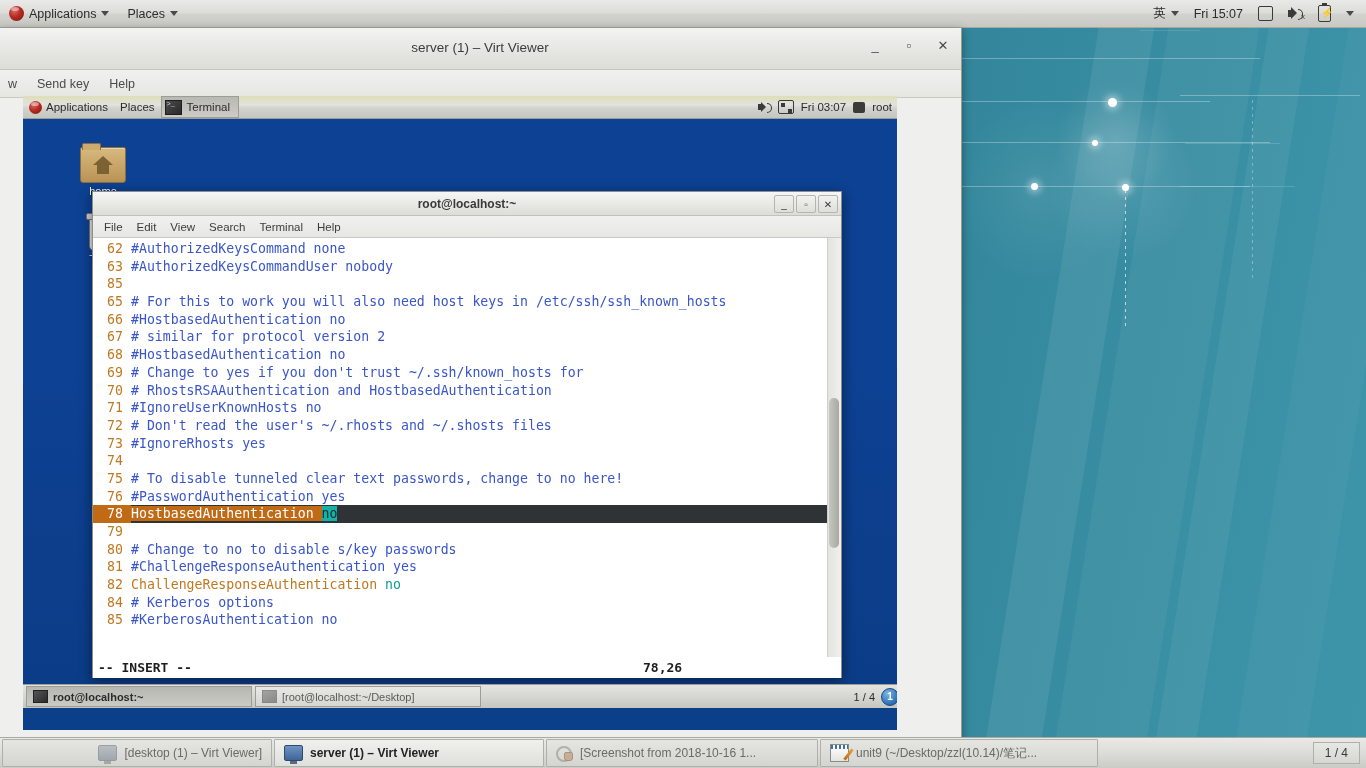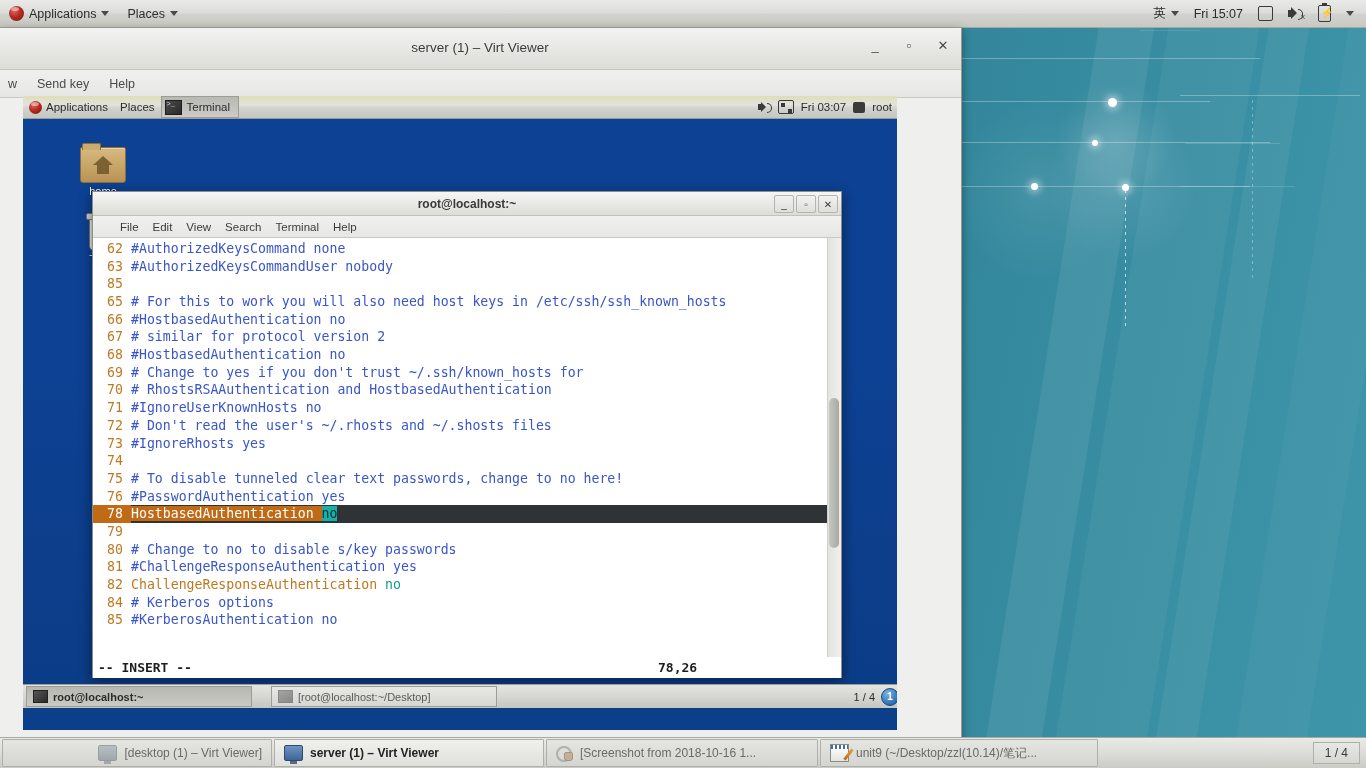--- a/index.html
+++ b/index.html
@@ -106,45 +106,45 @@
   #term-titlebar{position:relative;height:23px;
     background:linear-gradient(to bottom,#f6f6f4 0%,#e8e8e5 55%,#dcdcd8 100%);
     border-bottom:1px solid #c2c2bd;}
   #term-title{position:absolute;left:0;right:0;top:5px;text-align:center;font-size:12px;font-weight:bold;color:#3a3a3a;}
   #term-wbtns{position:absolute;right:3px;top:3px;display:flex;gap:2px;}
   #term-wbtns span{width:18px;height:16px;display:flex;align-items:center;justify-content:center;
      font-size:10px;color:#3a3a3a;background:linear-gradient(to bottom,#f2f2f0,#dededa);
      border:1px solid #b5b5b0;border-radius:2px;}
   #term-menubar{height:21px;display:flex;align-items:center;
     background:linear-gradient(to bottom,#f1f1ef,#e6e6e3);border-bottom:1px solid #c9c9c4;
-    font-size:11.5px;color:#3c3c3c;padding-left:20px;}
+    font-size:11.5px;color:#3c3c3c;padding-left:4px;}
   #term-menubar .m{padding:3px 7px;}
 
   #term-body{position:relative;height:440px;background:#ffffff;overflow:hidden;
      font-family:"DejaVu Sans Mono","Liberation Mono",monospace;font-size:13.2px;line-height:17.7px;}
   #code-area{position:relative;padding:2px 0 0 0;}
-  .crow{display:flex;height:17.7px;white-space:pre;align-items:flex-end;}
+  .crow{display:flex;height:17.7px;white-space:pre;align-items:flex-start;}
   .lnum{width:30px;text-align:right;color:#c07820;padding-right:8px;flex:0 0 auto;}
   .ctext{color:#2d2d2d;}
   .c-comment{color:#3a56c8;}
   .c-keyword{color:#c07820;}
   .c-val{color:#0f9b8e;}
   .crow.cursorline{background:#2f3336;}
   .crow.cursorline .lnum{background:#c06a16;color:#ffffff;padding-right:8px;}
   .crow.cursorline .kw-hl{background:#c06a16;color:#ffffff;}
   .crow.cursorline .cur-hl{background:#17b0a8;color:#10312f;}
   #term-scrollbar{position:absolute;right:0;top:0;width:13px;height:440px;
      background:linear-gradient(to right,#e3e3e0,#f0f0ee);border-left:1px solid #cfcfcb;}
   #term-scrollthumb{position:absolute;left:1px;top:160px;width:10px;height:150px;
      background:linear-gradient(to right,#c6c6c1,#a9a9a4);border-radius:5px;}
   #term-status{position:absolute;left:0;bottom:0;width:100%;height:21px;background:#ffffff;
      display:flex;align-items:center;font-family:"DejaVu Sans Mono","Liberation Mono",monospace;
      font-size:13px;font-weight:bold;color:#1d1d1d;}
   #st-mode{padding-left:5px;}
-  #st-pos{position:absolute;left:565px;}
+  #st-pos{position:absolute;left:550px;}
 
   
   #vm-taskbar{position:absolute;left:0;bottom:0;width:100%;height:23px;
     background:linear-gradient(to bottom,#e4e4e1 0%,#d6d6d2 50%,#c6c6c1 100%);
     border-top:1px solid #9d9d98;display:flex;align-items:center;padding:0 3px;gap:3px;}
   .vm-tb{display:flex;align-items:center;gap:5px;height:19px;padding:0 6px;font-size:11px;color:#2b2b2b;
     border:1px solid #9d9d98;min-width:0;white-space:nowrap;overflow:hidden;}
   .vm-tb.active{background:linear-gradient(to bottom,#b7b7b2,#cbcbc6);font-weight:bold;}
   .vm-tb.inactive{background:linear-gradient(to bottom,#e8e8e5,#d6d6d2);color:#5b5b58;}
   .tb-ico{width:13px;height:11px;flex:0 0 auto;background:linear-gradient(135deg,#555,#2b2b2b);border:1px solid #222;}
@@ -356,21 +356,21 @@
 
         </div>
       </div>
     </div>
 
     <div id="vm-taskbar">
       <div class="vm-tb active" style="width:212px;">
         <span class="tb-ico"></span>
         <span>root@localhost:~</span>
       </div>
-      <div class="vm-tb inactive" style="width:212px;margin-left:16px;">
+      <div class="vm-tb inactive" style="width:212px;">
         <span class="tb-ico dim"></span>
         <span>[root@localhost:~/Desktop]</span>
       </div>
       <div id="vm-workspace">
         <span>1 / 4</span>
         <span id="vm-ws-badge">1</span>
       </div>
     </div>
   </div>
 </div>

